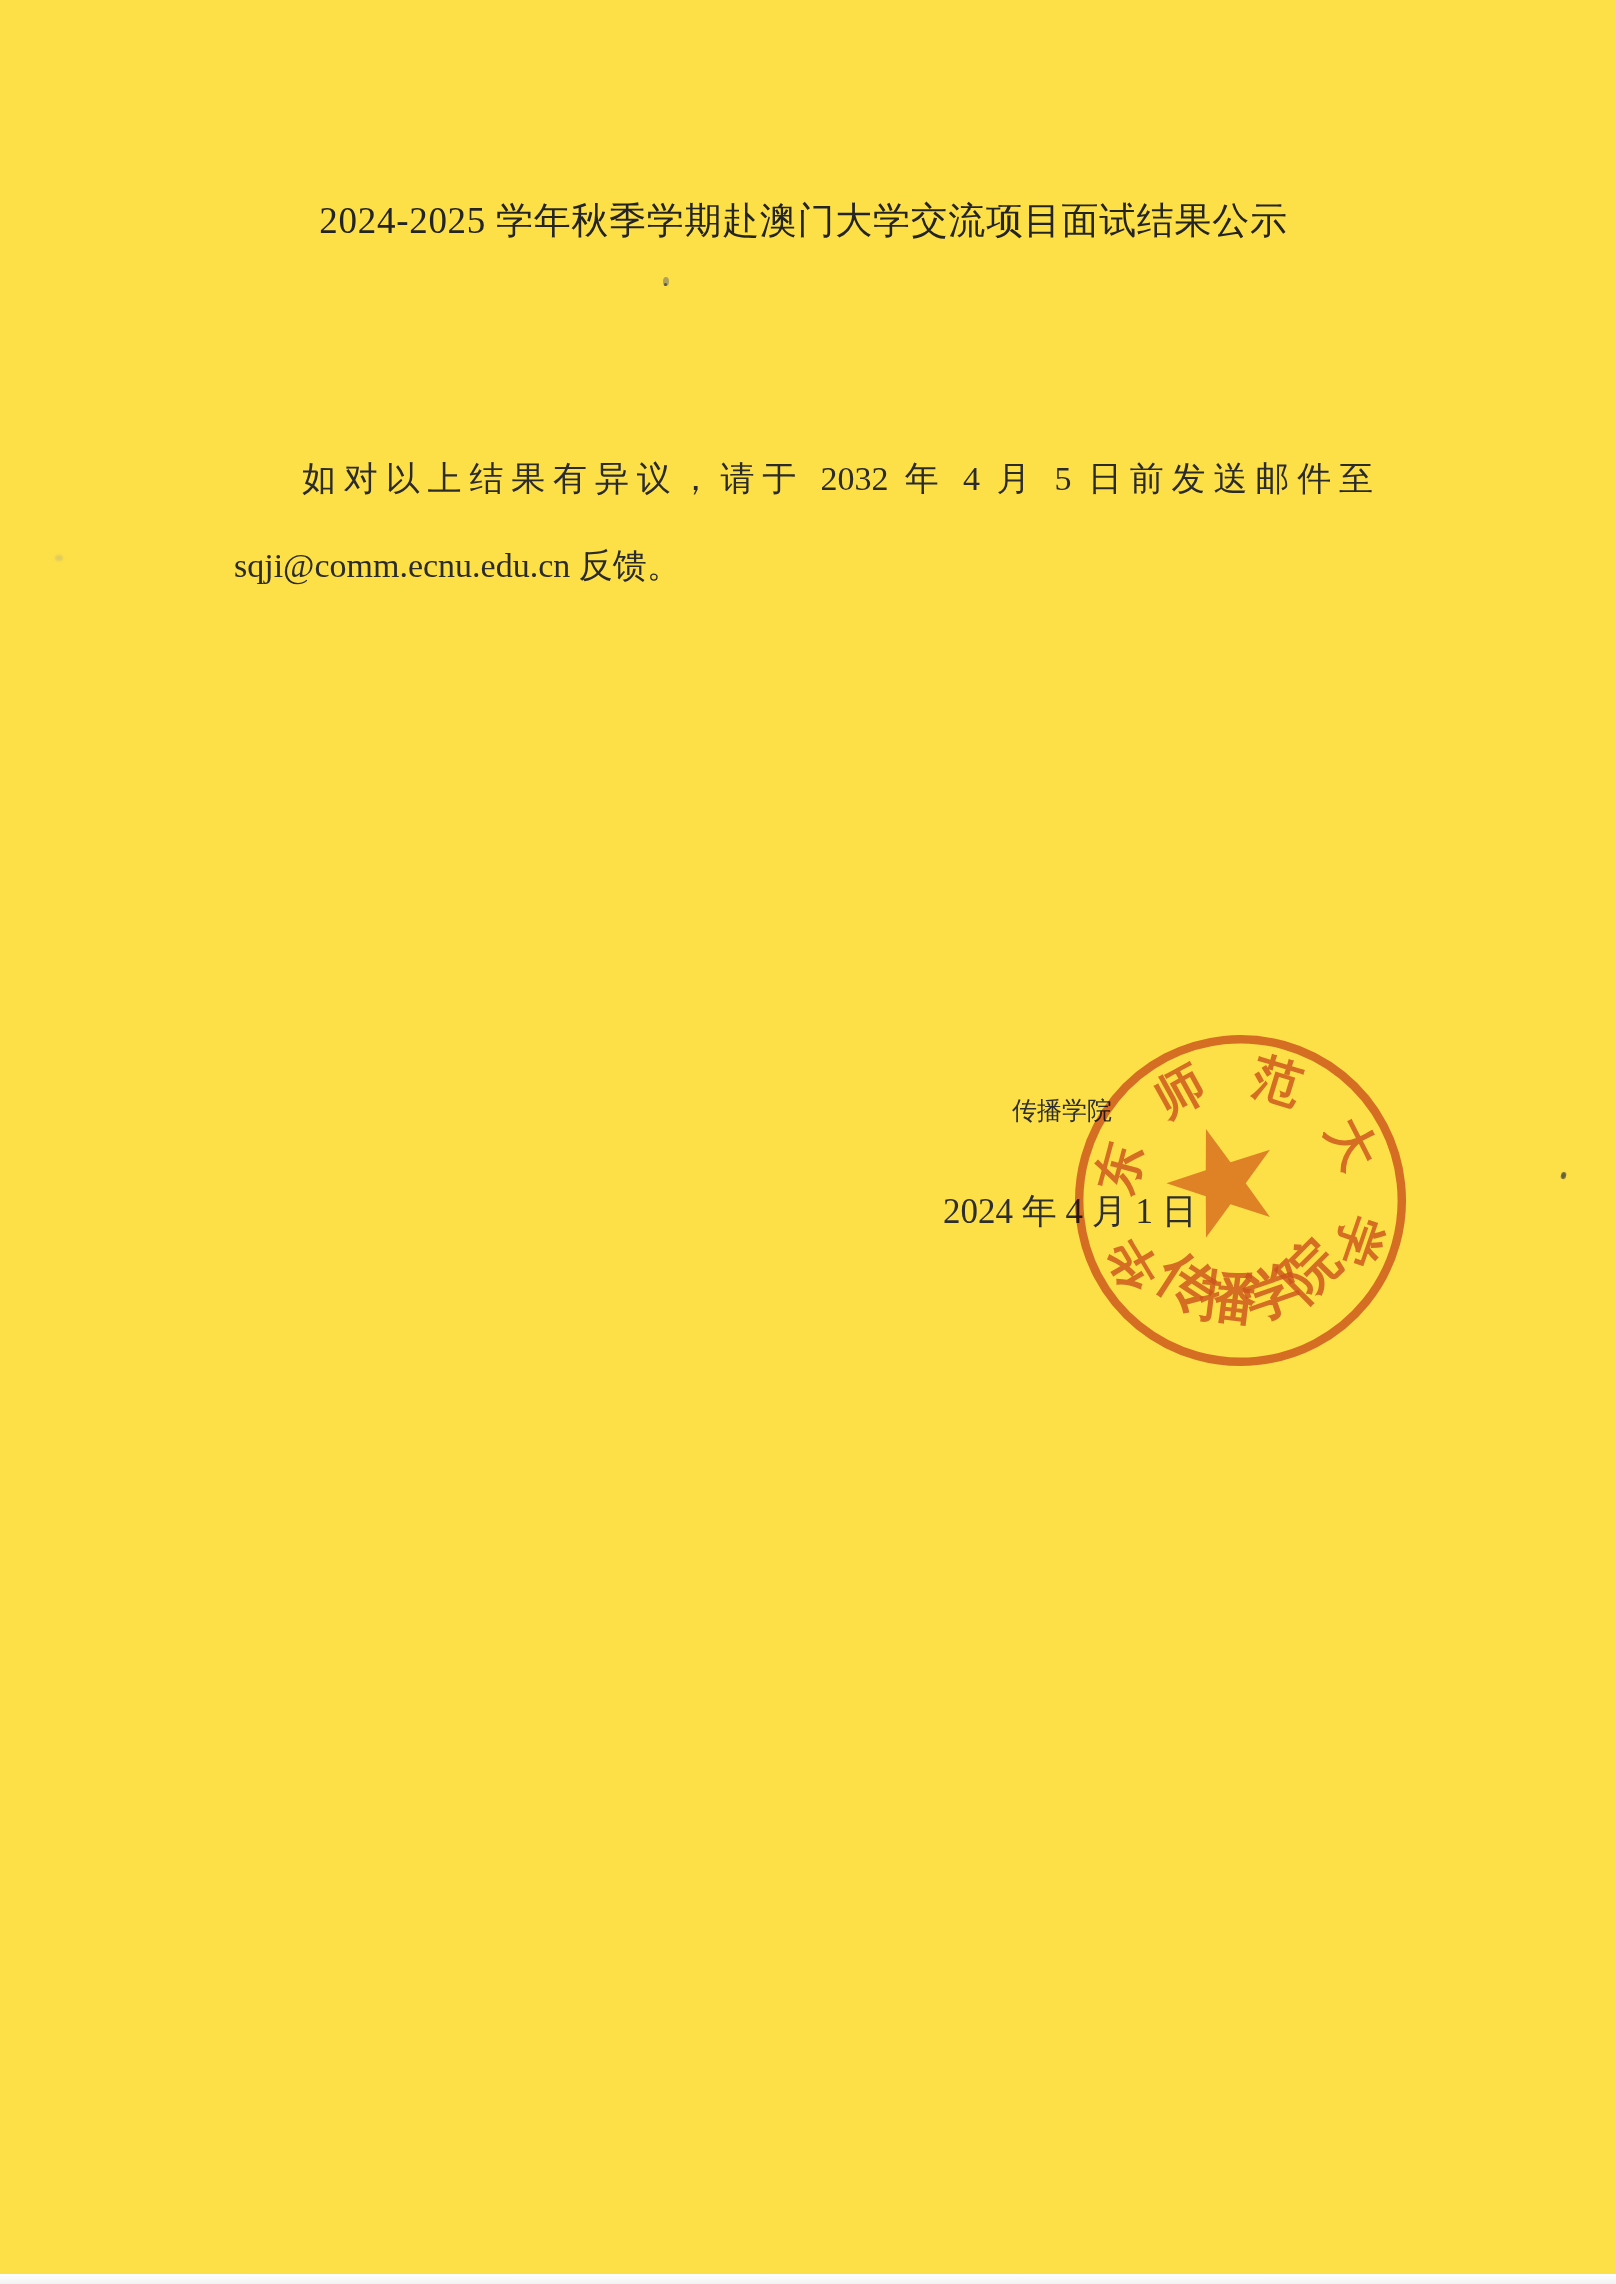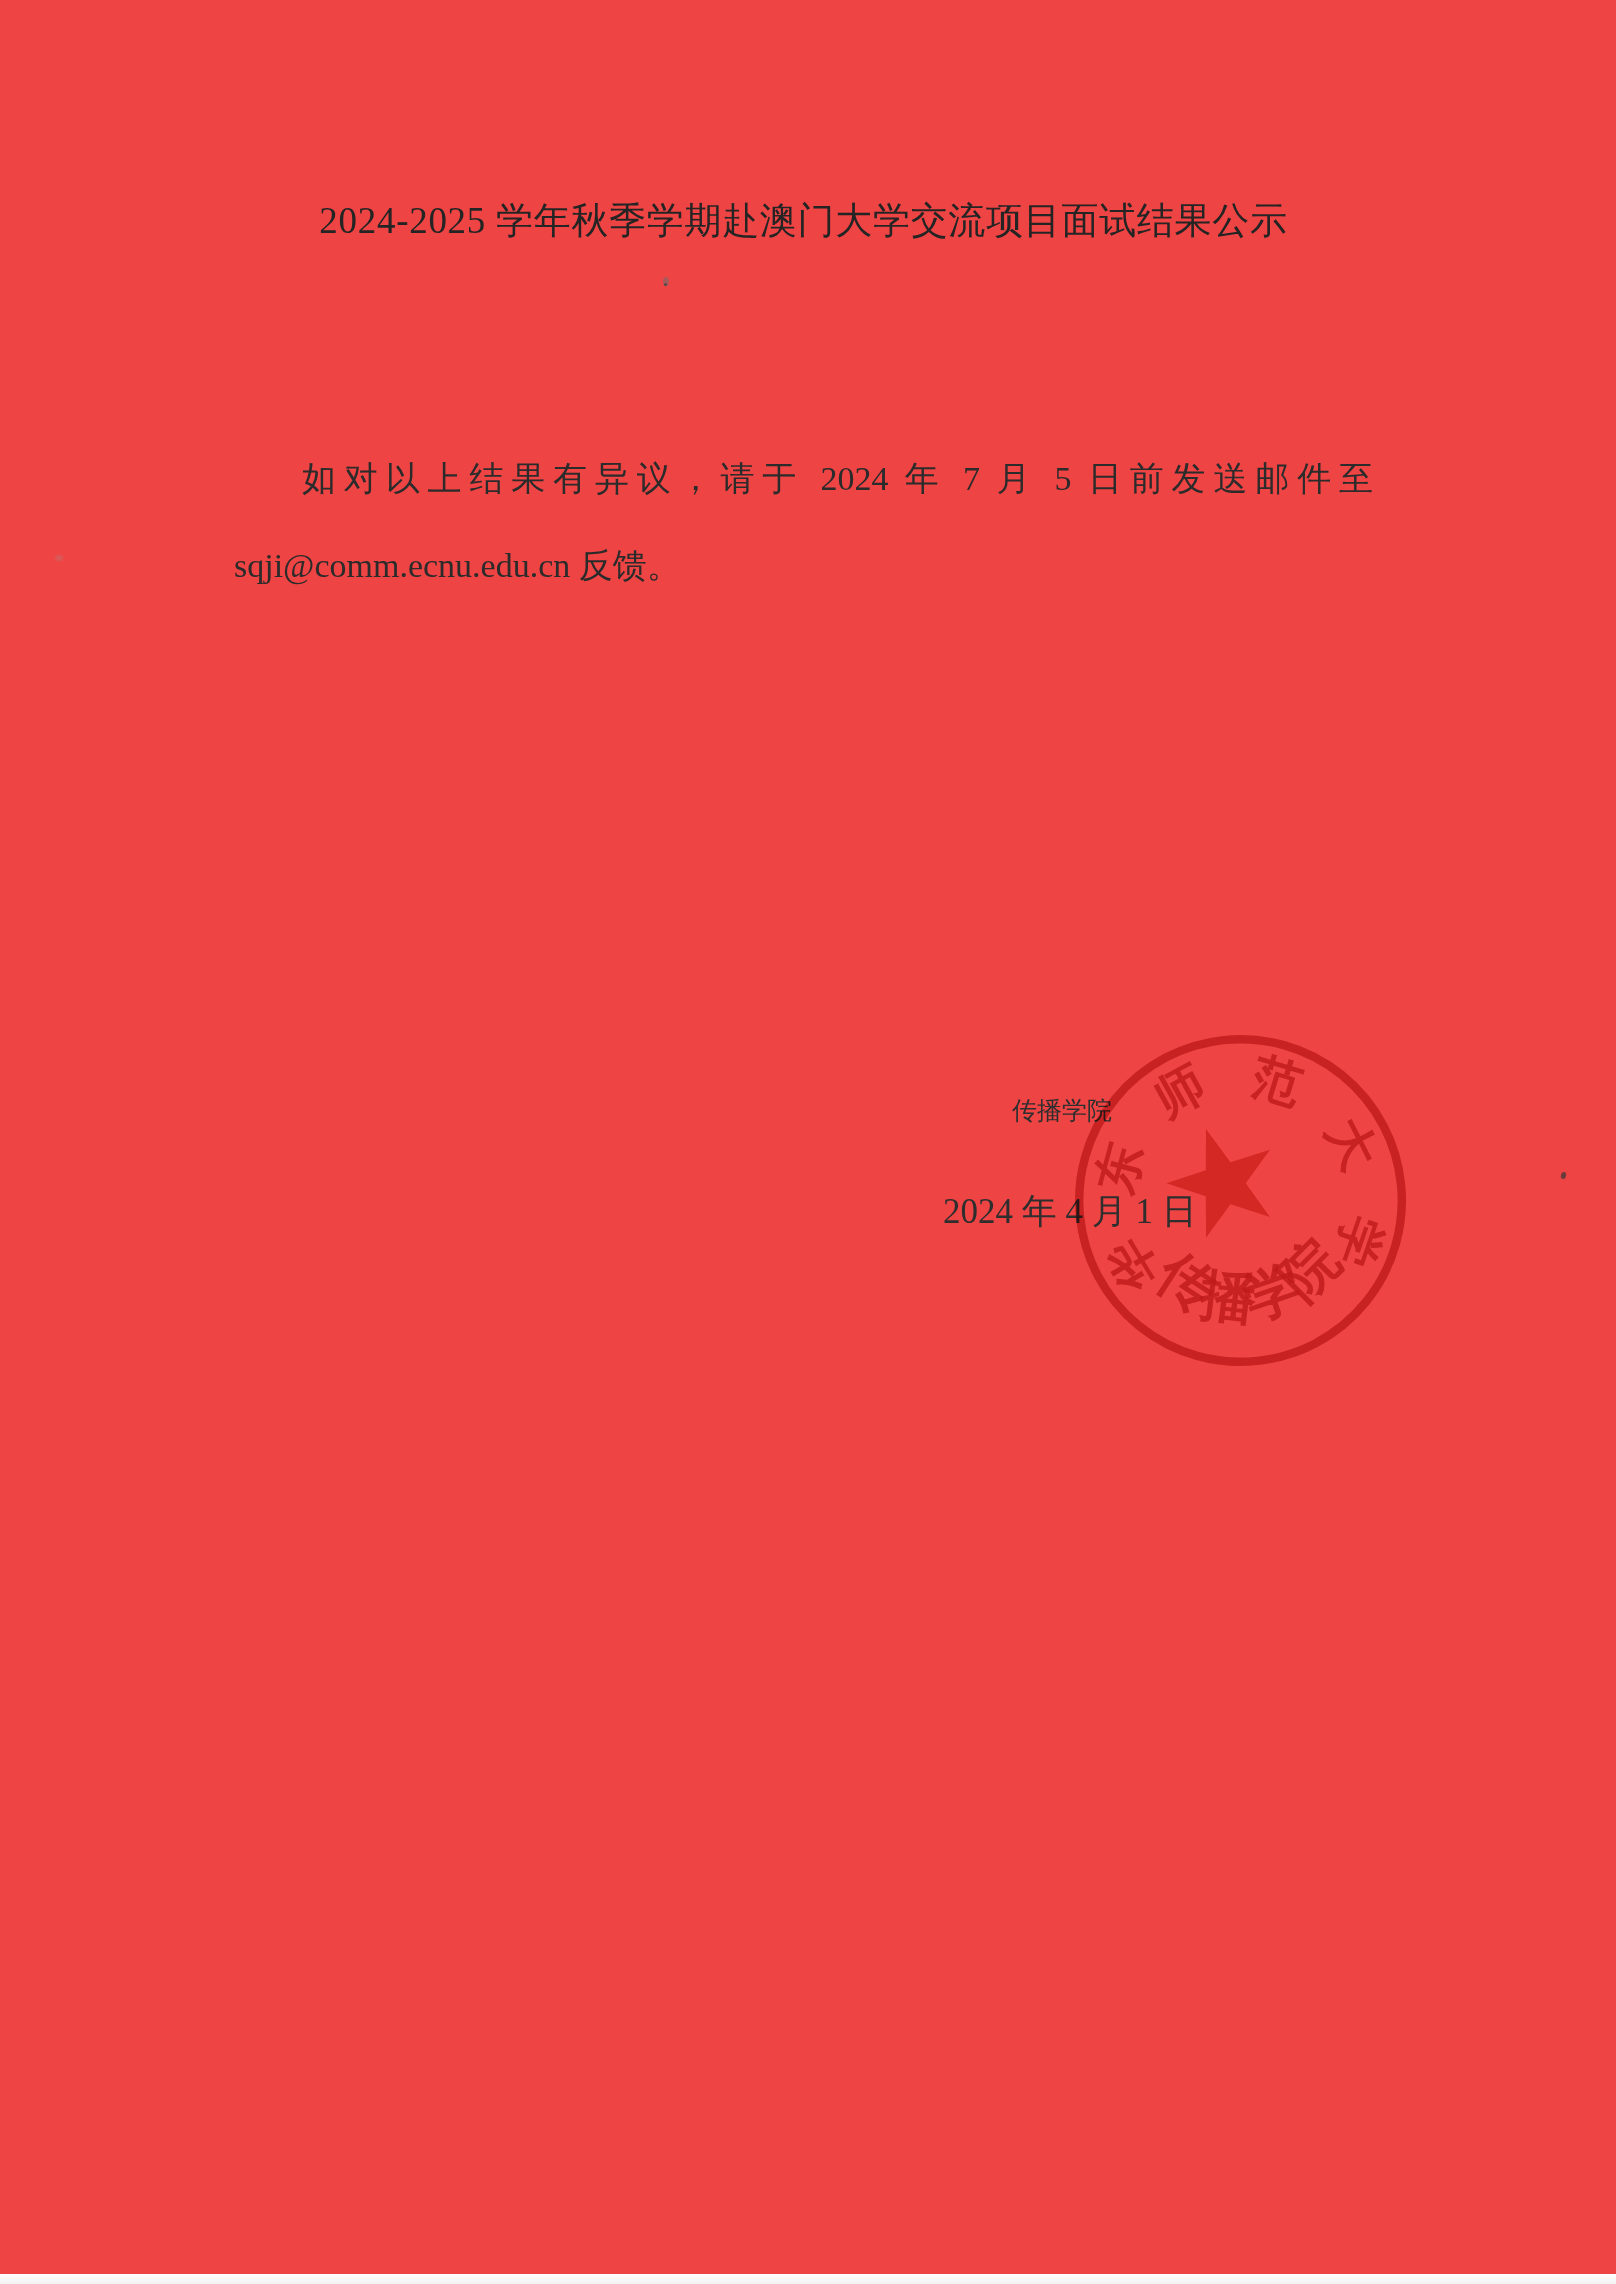--- a/index.html
+++ b/index.html
@@ -4,21 +4,21 @@
 <style>
   html,body{margin:0;padding:0;}
   body{
     width:1617px;height:2284px;
     background:#ffffff;
     position:relative;
     overflow:hidden;
     font-family:"Liberation Serif","DejaVu Serif",serif;
     color:#2b2b2b;
   }
-  .page{position:absolute;inset:0;background:#ef4444;padding-left:31px;}
+  .page{position:absolute;inset:0;background:#fde047;padding-left:31px;}
   .doc-title{
     position:absolute;
     left:234px;top:196px;width:1139px;
     text-align:center;
     font-size:37px;
     font-weight:500;
     letter-spacing:0.7px;
     color:#242424;
     white-space:nowrap;
   }
@@ -67,21 +67,21 @@
   }
 </style>
 </head>
 <body>
 
 <div class="page">
 
   <div class="doc-title">2024-2025 学年秋季学期赴澳门大学交流项目面试结果公示</div>
 
   <div class="doc-body">
-    <p>如对以上结果有异议，请于 2024 年 7 月 5 日前发送邮件至 sqji@comm.ecnu.edu.cn 反馈。</p>
+    <p>如对以上结果有异议，请于 2032 年 4 月 5 日前发送邮件至 sqji@comm.ecnu.edu.cn 反馈。</p>
   </div>
 
   <div class="signature">传播学院</div>
 
   <div class="sign-date">2024 年 4 月 1 日</div>
 
   <svg class="stamp" viewBox="0 0 552 552" xmlns="http://www.w3.org/2000/svg">
     <g id="stamp-group" transform="rotate(-6 276 276)">
       <circle id="stamp-ring" cx="276" cy="276" r="248" fill="none" stroke="#cd5c5c" stroke-width="13" stroke-opacity="0.8"></circle>
       <polygon id="stamp-star" points="0,-88 20,-27.5 83.7,-27.2 32.3,10.5 51.7,71.2 0,34 -51.7,71.2 -32.3,10.5 -83.7,-27.2 -20,-27.5" transform="translate(253,247) rotate(-12)" fill="#dd8573" fill-opacity="0.88"></polygon>

